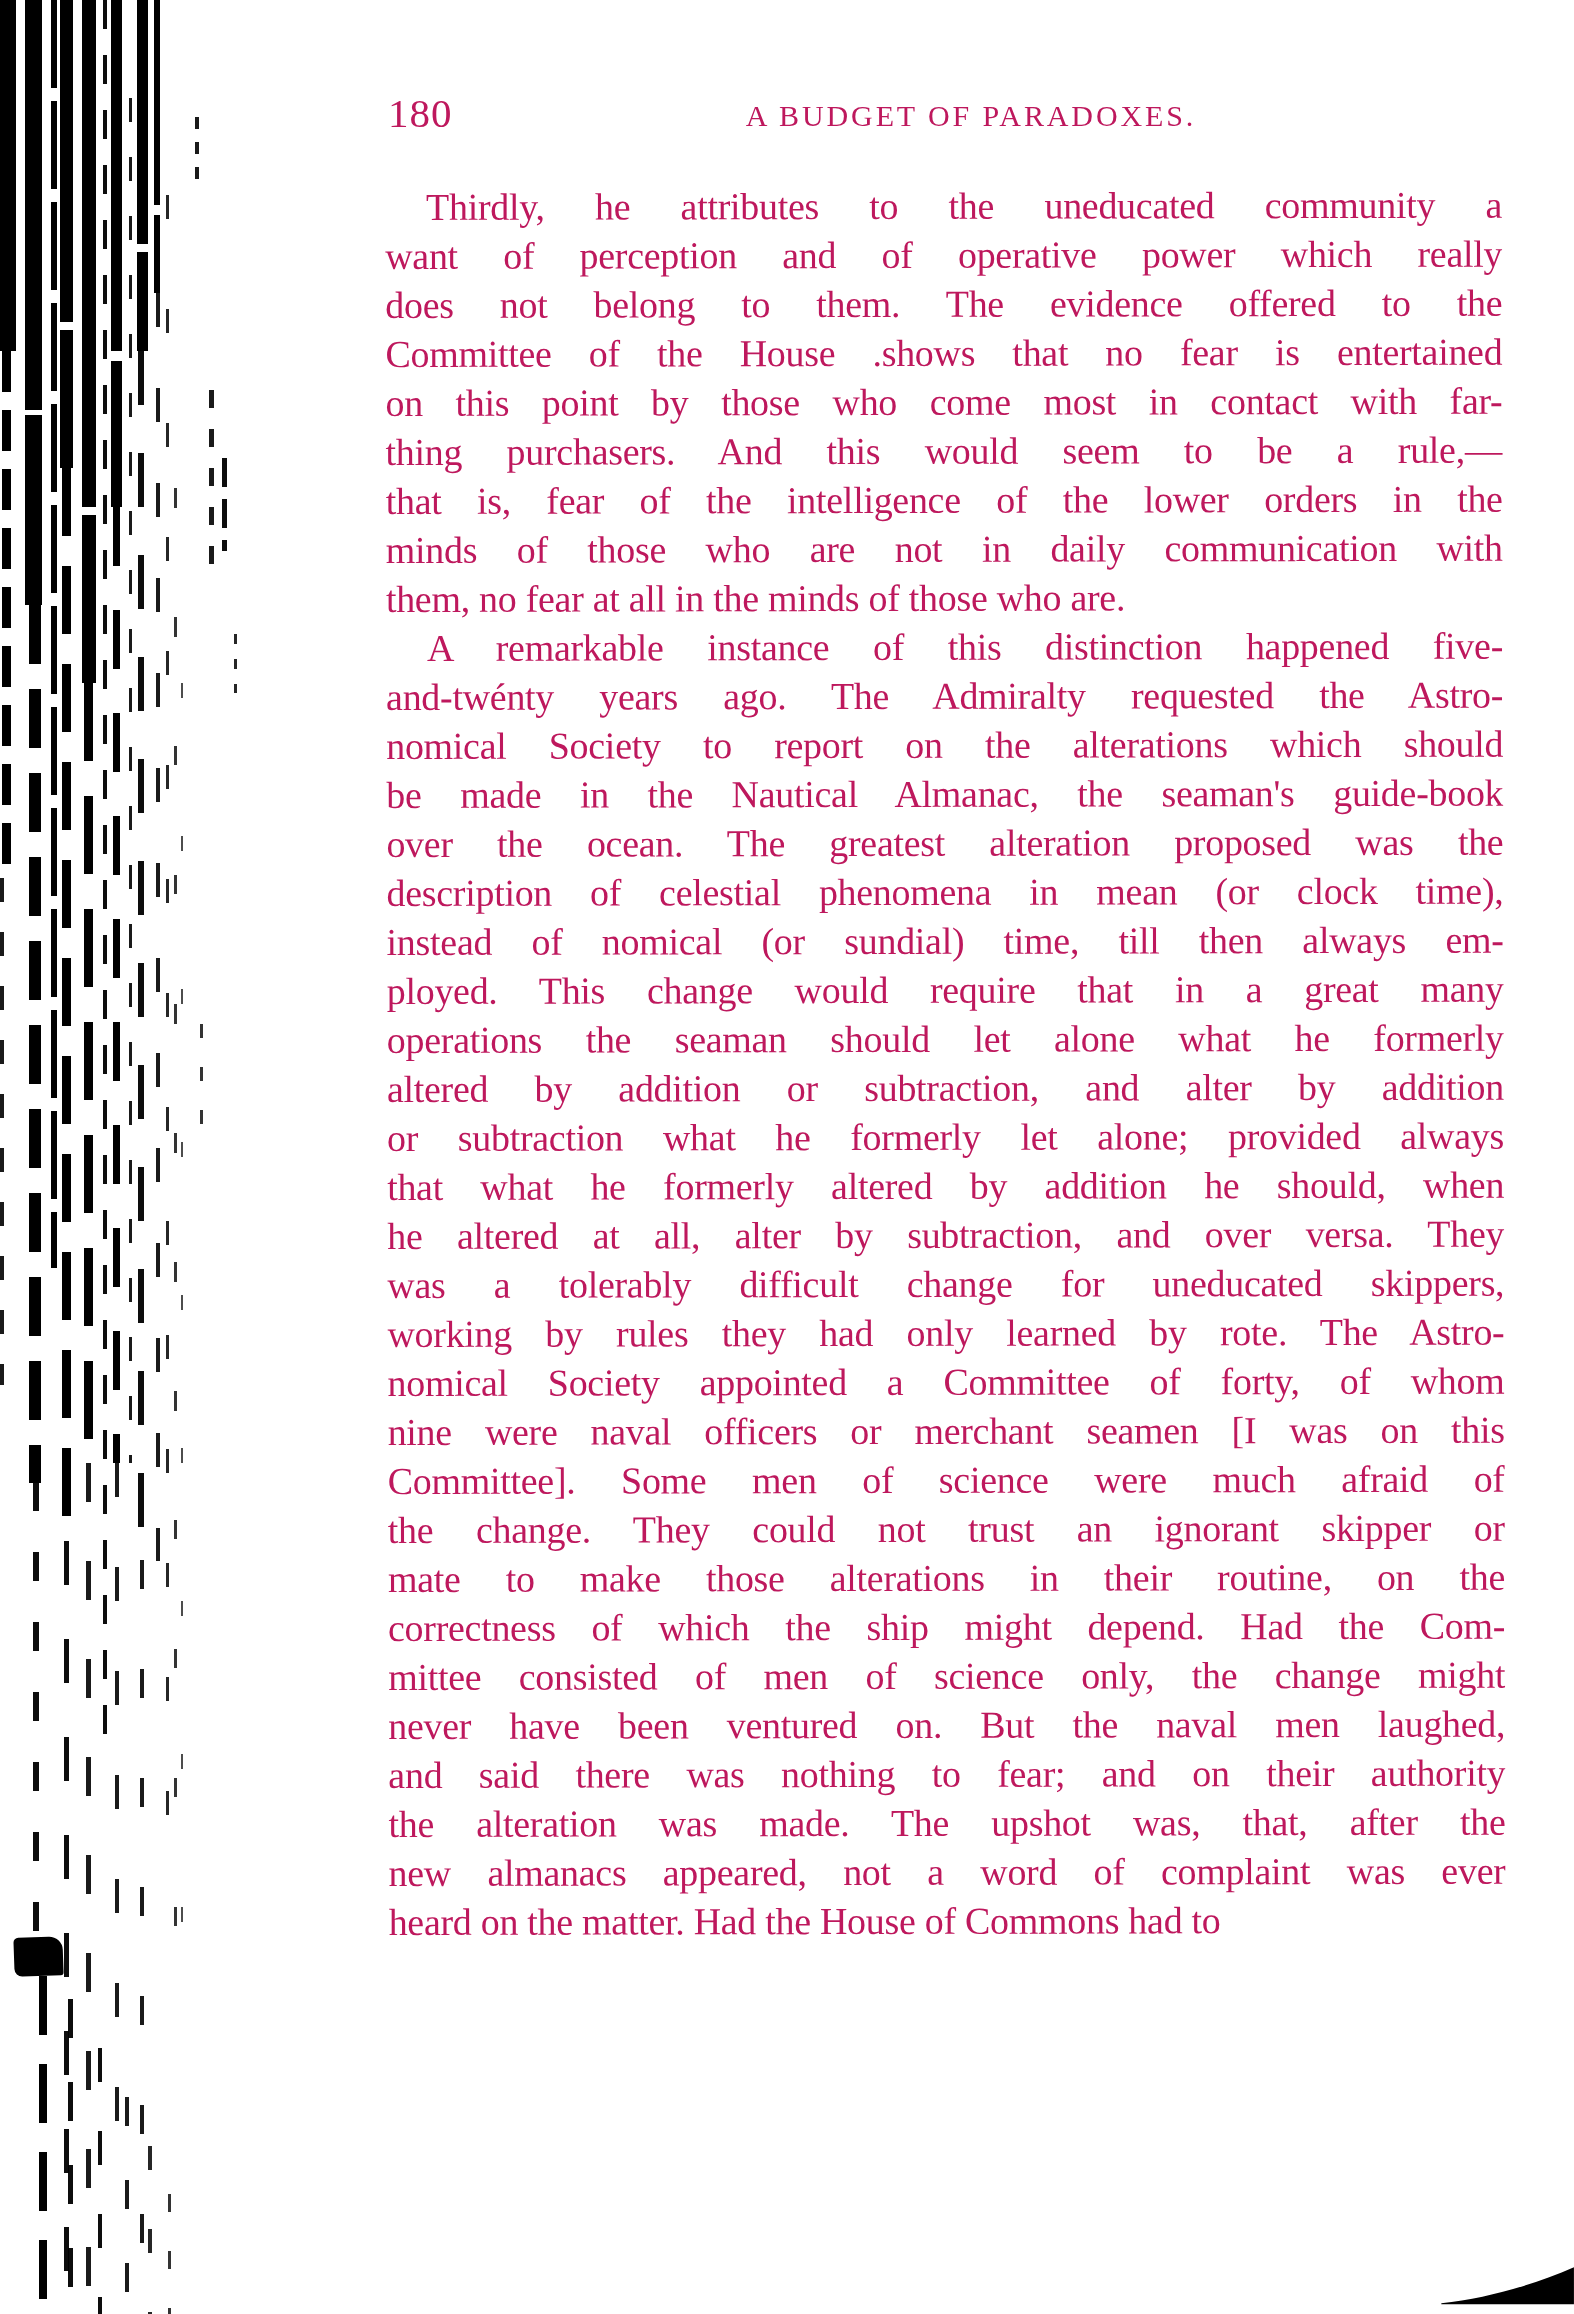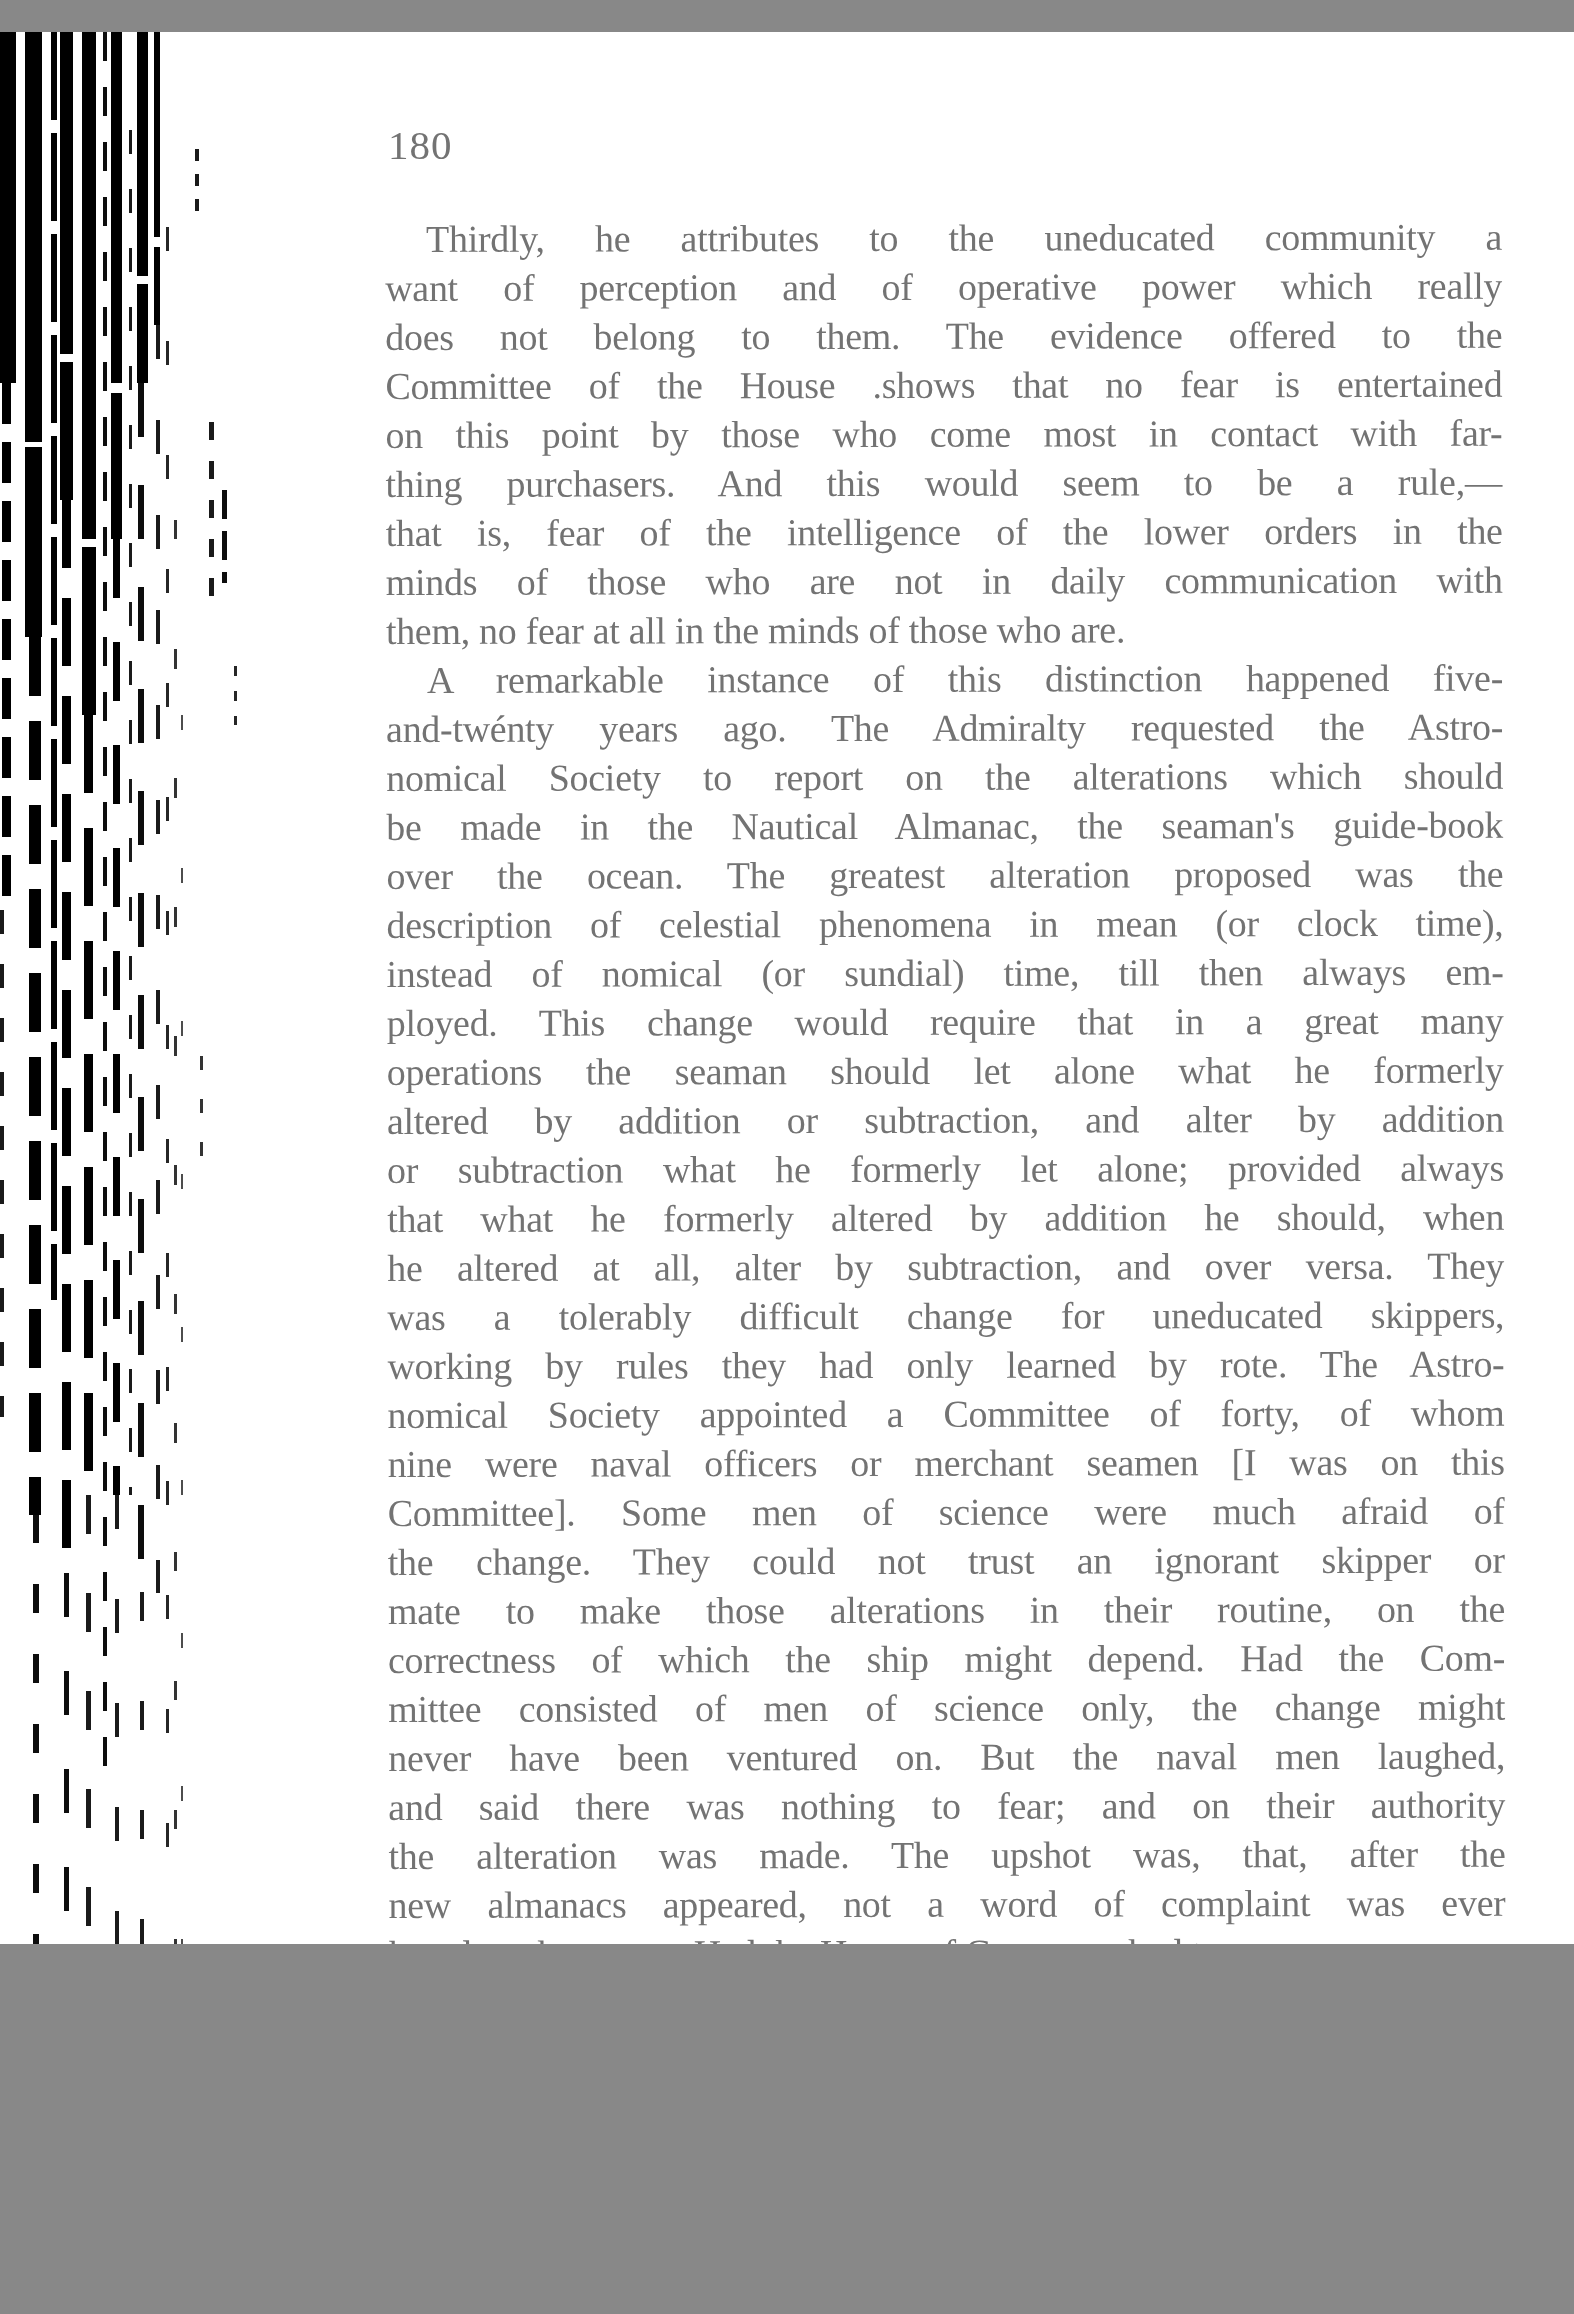--- a/index.html
+++ b/index.html
@@ -1,23 +1,22 @@
 <!DOCTYPE html>
 <html><head>
 <meta charset="utf-8">
 <style>
   html,body{margin:0;padding:0;background:#888;}
   .page{
     position:relative;
-    width:1574px;height:1912px;
+    width:1574px;height:2314px;
     background:#ffffff;
     overflow:hidden;
     font-family:"Liberation Serif", serif;
-    color:#737373;
-    margin-top:32px;
+    color:#be185d;
   }
   
   .folio{
     position:absolute;left:388px;top:92px;
     font-size:41px;line-height:43px;letter-spacing:1px;
   }
   .running-head{
     position:absolute;left:410px;top:99px;width:1122px;
     text-align:center;
     font-size:30px;line-height:33px;letter-spacing:2.9px;
@@ -86,20 +85,21 @@
       <div class="stripe" style="left: 39px; top: 1976px; width: 7.8px; height: 338px; opacity: 1; background-image: repeating-linear-gradient(rgb(0, 0, 0) 0px, rgb(0, 0, 0) 59px, transparent 59px, transparent 88px);"></div>
       <div class="stripe" style="left: 68px; top: 1999px; width: 4.9px; height: 315px; opacity: 0.95; background-image: repeating-linear-gradient(rgb(0, 0, 0) 0px, rgb(0, 0, 0) 39px, transparent 39px, transparent 83px);"></div>
       <div class="stripe" style="left: 98px; top: 2048px; width: 3.9px; height: 266px; opacity: 0.95; background-image: repeating-linear-gradient(rgb(0, 0, 0) 0px, rgb(0, 0, 0) 34px, transparent 34px, transparent 83px);"></div>
       <div class="stripe" style="left: 125px; top: 2097px; width: 3.9px; height: 217px; opacity: 0.9; background-image: repeating-linear-gradient(rgb(0, 0, 0) 0px, rgb(0, 0, 0) 29px, transparent 29px, transparent 83px);"></div>
       <div class="stripe" style="left: 148px; top: 2146px; width: 3.9px; height: 169px; opacity: 0.85; background-image: repeating-linear-gradient(rgb(0, 0, 0) 0px, rgb(0, 0, 0) 24.4px, transparent 24.4px, transparent 83px);"></div>
       <div class="stripe" style="left: 168px; top: 2194px; width: 2.9px; height: 120px; opacity: 0.8; background-image: repeating-linear-gradient(rgb(0, 0, 0) 0px, rgb(0, 0, 0) 17.6px, transparent 17.6px, transparent 57px);"></div>
       <div class="blob" style="left: 13.7px; top: 1937px; width: 49px; height: 39px;"></div>
     </div>
 
   <div class="folio">180</div>
+  <div class="running-head">A BUDGET OF PARADOXES.</div>
 
   <div class="text-block" id="text-block">
       <div class="line indent"><span>Thirdly, he attributes to the uneducated community a</span></div>
       <div class="line"><span>want of perception and of operative power which really</span></div>
       <div class="line"><span>does not belong to them.  The evidence offered to the</span></div>
       <div class="line"><span>Committee of the House .shows that no fear is entertained</span></div>
       <div class="line"><span>on this point by those who come most in contact with far-</span></div>
       <div class="line"><span>thing purchasers.  And this would seem to be a rule,—</span></div>
       <div class="line"><span>that is, fear of the intelligence of the lower orders in the</span></div>
       <div class="line"><span>minds of those who are not in daily communication with</span></div>

